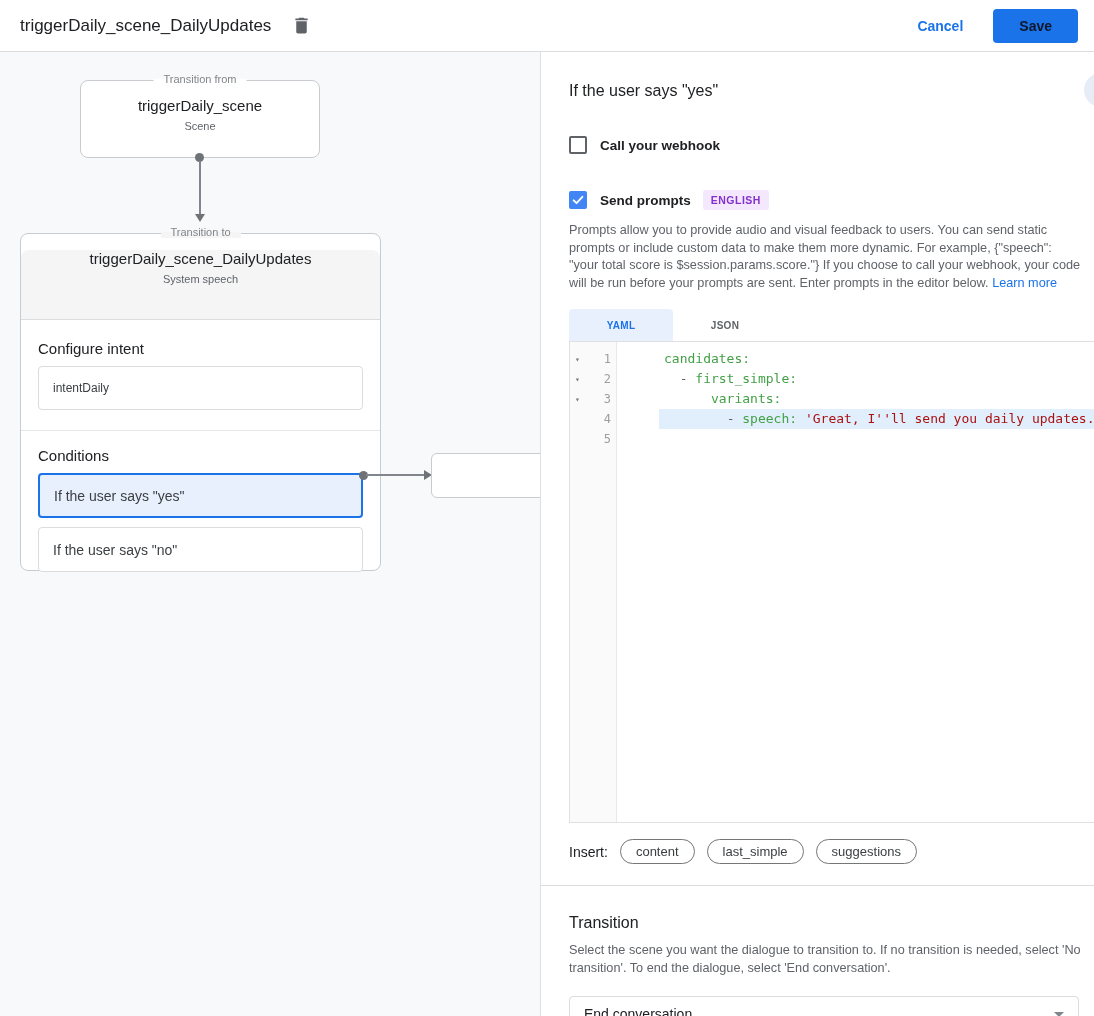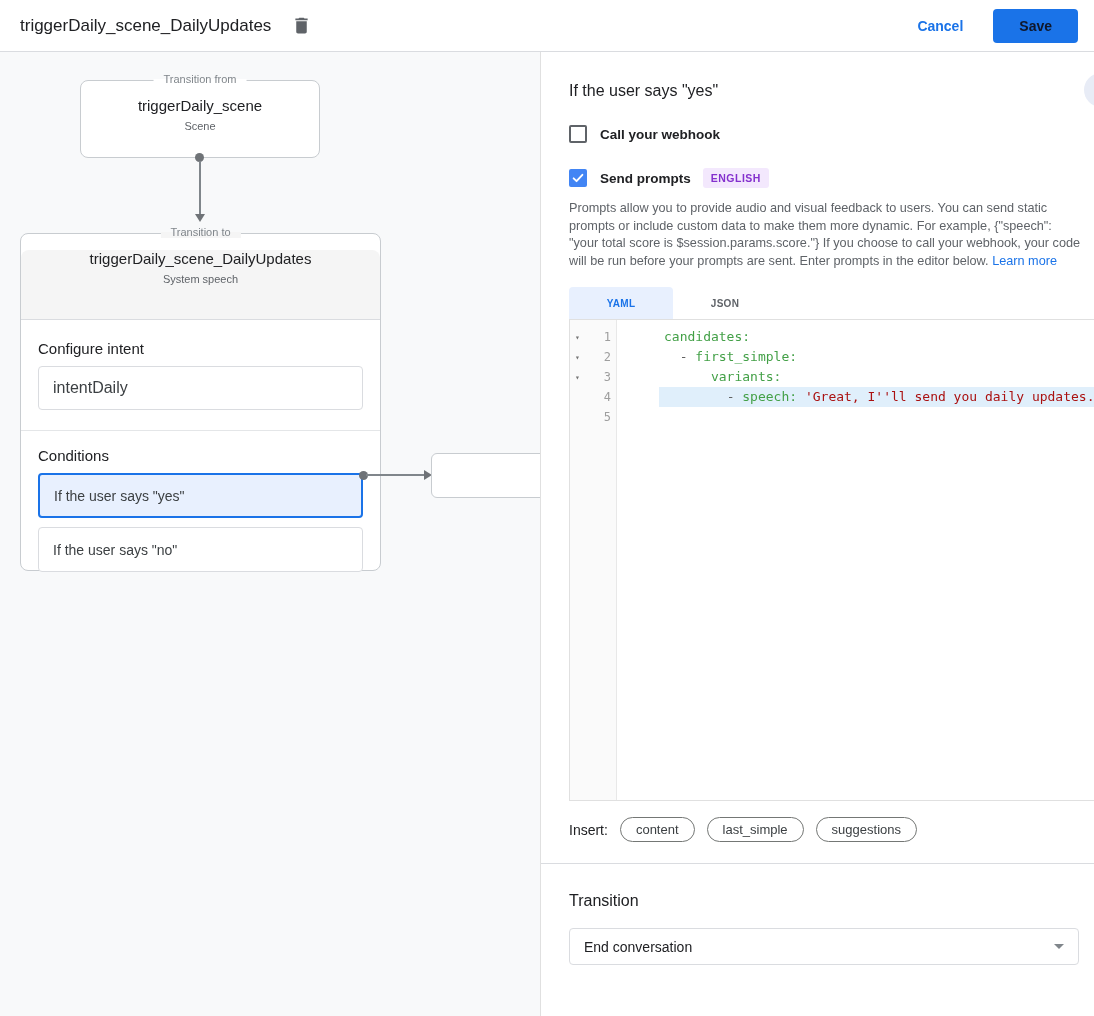--- a/index.html
+++ b/index.html
@@ -34,21 +34,21 @@
   .node-title { font-size:15px; color:#202124; margin-top:16px; }
   .node-sub { font-size:11px; color:#5f6368; margin-top:6px; }
 
   .to-card { position:absolute; left:20px; top:181px; width:361px; height:338px;
     background:#fff; border:1px solid #c8ccd0; border-radius:8px; }
   .to-card-header { height:70px; background:#f5f5f5; border-bottom:1px solid #dadce0;
     border-radius:8px 8px 0 0; text-align:center; }
   .to-card-body { padding:20px 17px 0 17px; }
   .section-label { font-size:15px; color:#202124; }
   .intent-box { margin-top:9px; height:44px; border:1px solid #dadce0; border-radius:4px;
-    background:#fff; display:flex; align-items:center; padding:0 14px; font-size:16px; color:#3c4043; }
+    background:#fff; display:flex; align-items:center; padding:0 14px; font-size:12px; color:#3c4043; }
   .card-divider { border-top:1px solid #e4e6e8; margin:20px -17px 16px -17px; }
   .cond-row { margin-top:9px; height:45px; border:1px solid #dadce0; border-radius:4px;
     background:#fff; display:flex; align-items:center; padding:0 14px; font-size:14px;
     color:#3c4043; cursor:pointer; }
   .cond-row.selected { border:2px solid #1a73e8; background:#e8f0fe; }
 
   .dot { position:absolute; width:9px; height:9px; border-radius:50%; background:#6f7377; }
   .vline { position:absolute; width:2px; background:#80868b; }
   .hline { position:absolute; height:2px; background:#80868b; }
   .arrow-down { position:absolute; width:0; height:0;
@@ -57,21 +57,21 @@
     border-top:5px solid transparent; border-bottom:5px solid transparent; border-left:8px solid #6f7377; }
   .target-box { position:absolute; left:431px; top:401px; width:118px; height:45px;
     background:#fff; border:1px solid #c8ccd0; border-radius:6px; }
 
   
   .panel-heading { margin-top:30px; font-size:16px; color:#202124; }
   .collapse-btn { position:absolute; top:21px; right:-8px; width:36px; height:34px;
     border:none; border-radius:17px; background:#e8ecf6; cursor:pointer;
     display:flex; align-items:center; justify-content:center; }
 
-  .check-row { display:flex; align-items:center; margin-top:25px; }
+  .check-row { display:flex; align-items:center; margin-top:36px; }
   .checkbox { width:18px; height:18px; border:2px solid #5f6368; border-radius:2px;
     background:#fff; flex:none; cursor:pointer; }
   .checkbox.checked { border:none; background:#4285f4; display:flex; align-items:center; justify-content:center; }
   .check-label { margin-left:13px; font-size:13.5px; font-weight:bold; color:#202124; }
   .lang-badge { margin-left:12px; background:#f3e8fd; color:#8430ce; font-size:10.5px;
     font-weight:bold; letter-spacing:.5px; padding:4px 8px; border-radius:3px; }
 
   .desc { margin-top:12px; font-size:12.7px; line-height:17.6px; color:#5f6368; max-width:512px; }
   .link { color:#1a73e8; cursor:pointer; text-decoration:none; }
 
@@ -240,19 +240,20 @@
     <div class="insert-row">
       <span class="insert-label">Insert:</span>
       <button class="pill">content</button>
       <button class="pill">last_simple</button>
       <button class="pill">suggestions</button>
     </div>
 
     <div class="panel-divider"></div>
 
     <div class="transition-heading">Transition</div>
+    <p class="desc" style="margin-top:10px;">Select the scene you want the dialogue to transition to. If no transition is needed, select 'No transition'. To end the dialogue, select 'End conversation'.</p>
 
     <div class="select-box">
       <span>End conversation</span>
       <span class="caret"></span>
     </div>
   </div>
 </div>
 
 </body></html>

